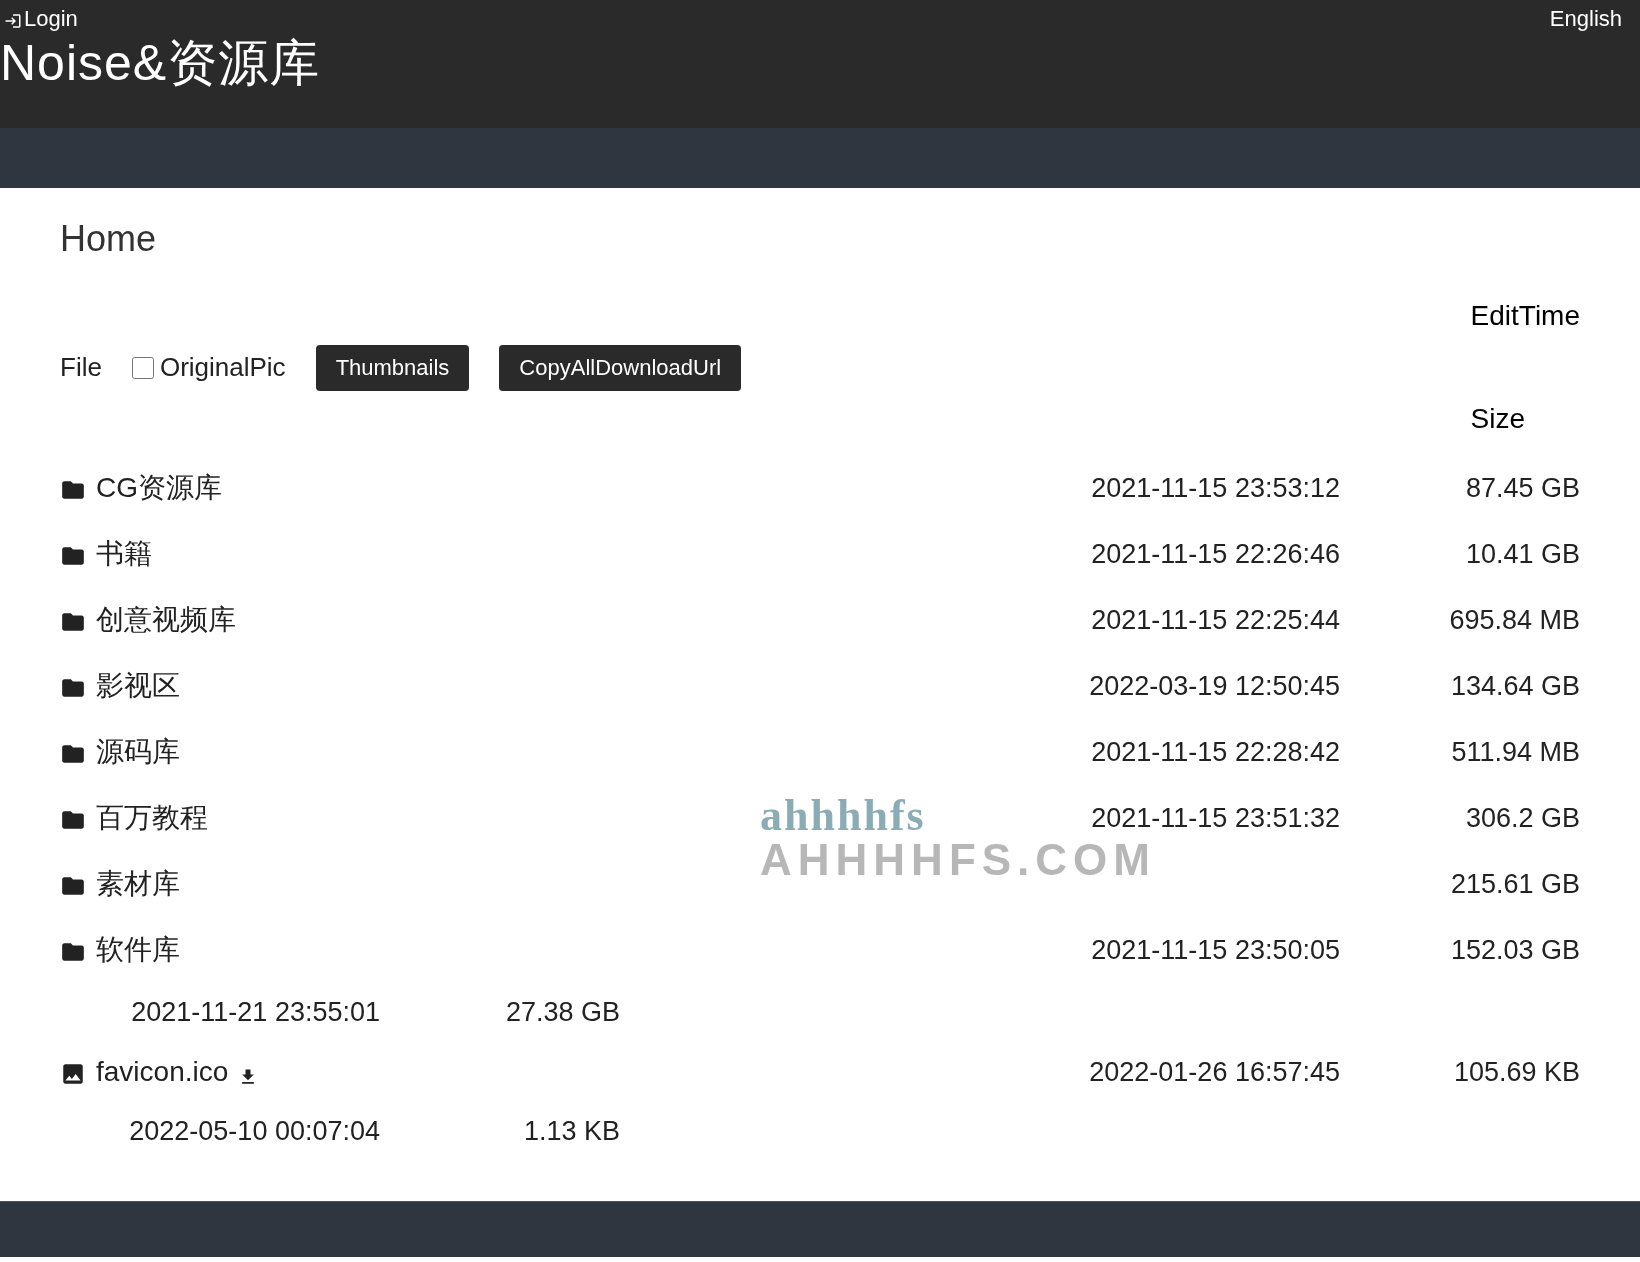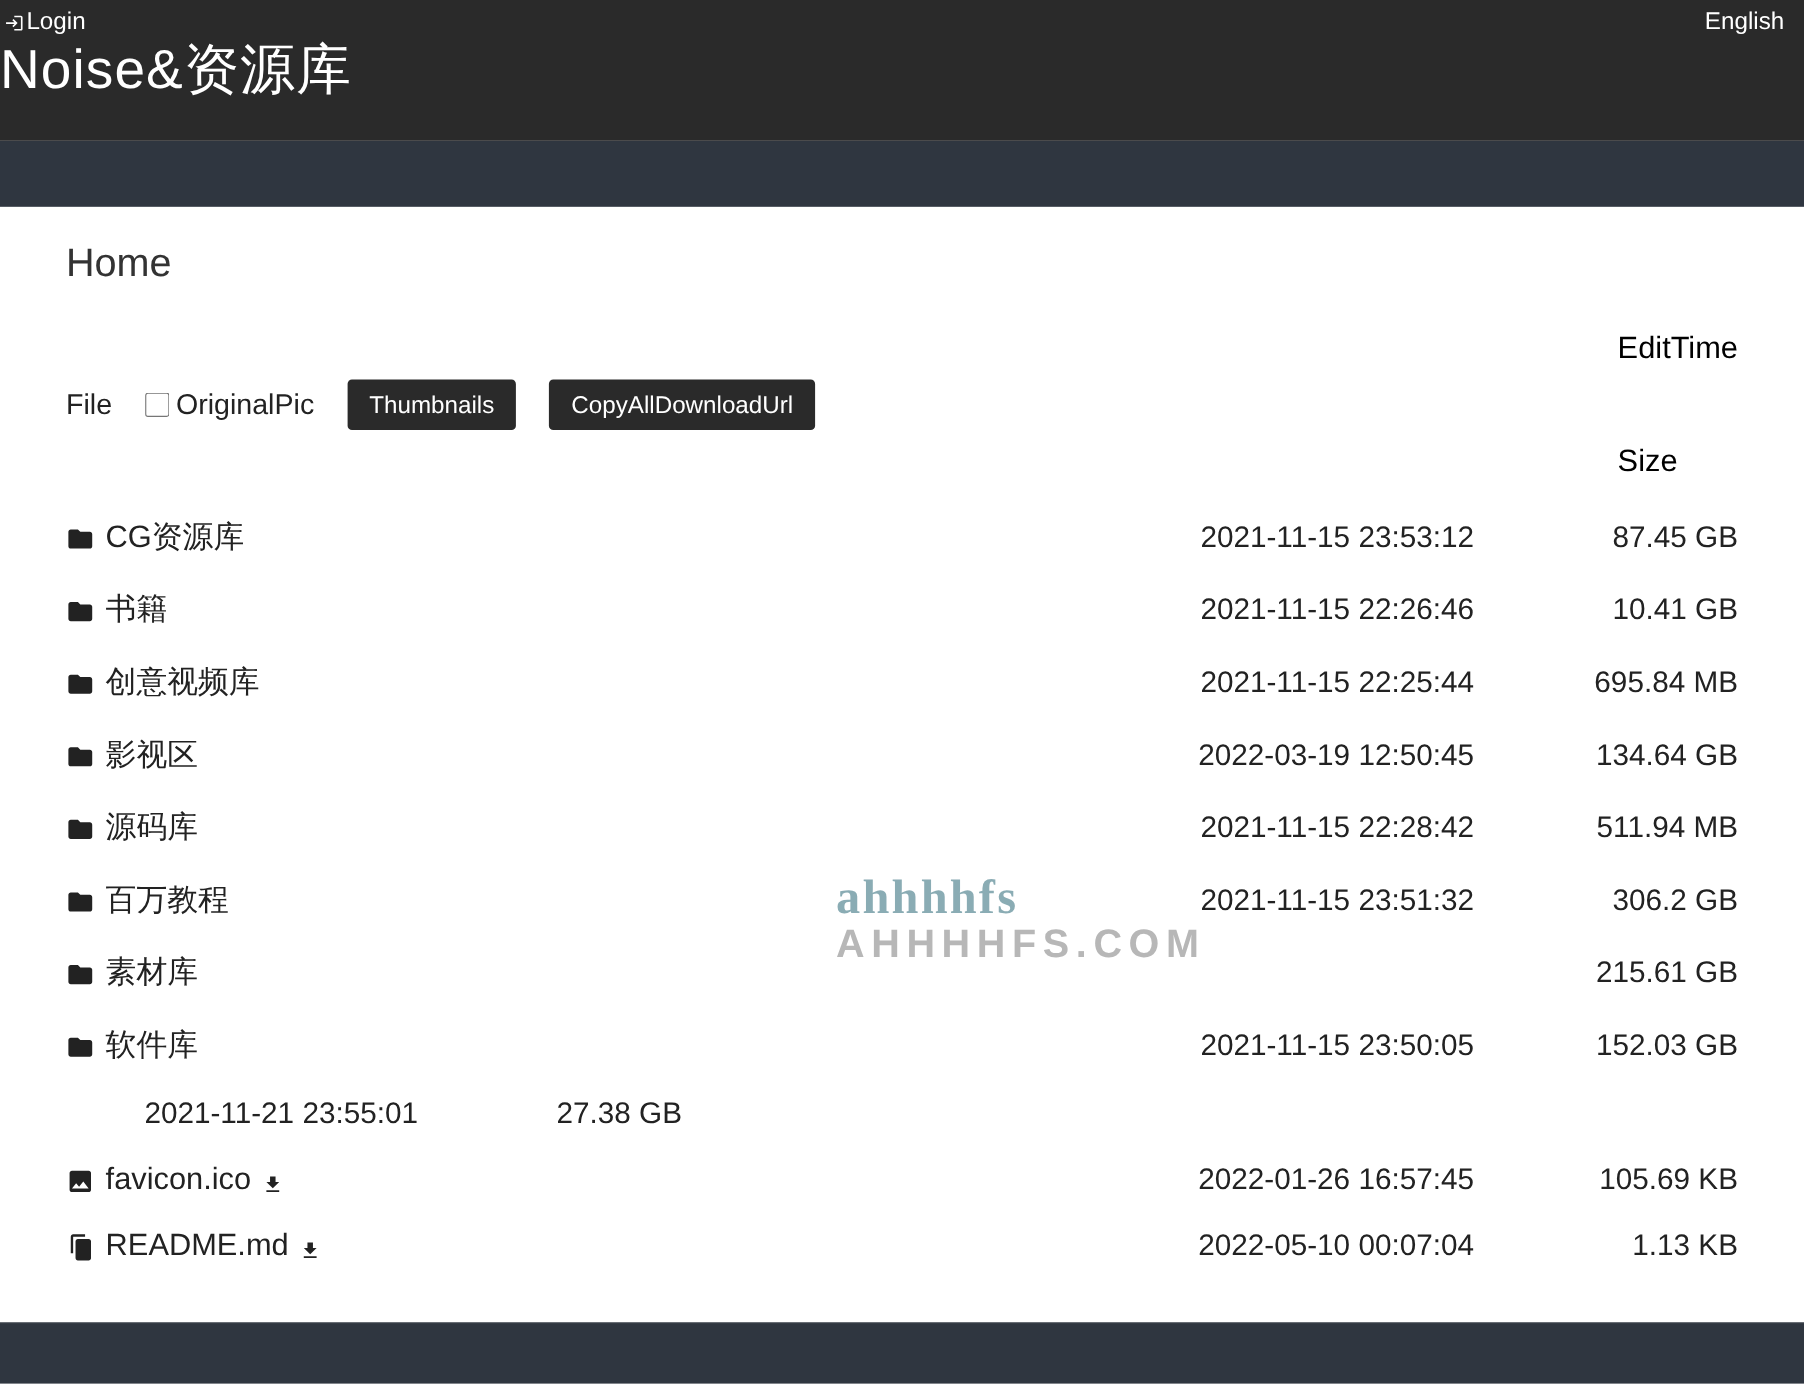--- a/index.html
+++ b/index.html
@@ -146,21 +146,21 @@
   font-family: Georgia, serif;
   color: #1a6b7a;
   font-size: 44px;
   letter-spacing: 2px;
   display: block;
   margin-bottom: -6px;
 }
 .watermark-top .a1 { color: #5a8a95; }
 .watermark-sub {
   color: #999;
-  font-size: 36px;
+  font-size: 44px;
   letter-spacing: 6px;
 }
 </style>
 </head>
 <body>
 
 <div class="header">
   <div class="login-link">
     <span class="login-icon">
       <svg viewBox="0 0 24 24" fill="#fff">
@@ -283,29 +283,20 @@
             </svg></span>
           <span>favicon.ico</span>
           <span class="icon-download"><svg viewBox="0 0 24 24" fill="#222">
               <path d="M19 9h-4V3H9v6H5l7 7 7-7zM5 18v2h14v-2H5z"></path>
             </svg></span>
         </div>
         <div class="time-cell">2022-01-26 16:57:45</div>
         <div class="size-cell">105.69 KB</div>
       </div>
       <div class="file-row">
-        <div class="file-name-cell">
-          <span class="icon-doc"><svg viewBox="0 0 24 24" fill="#222">
-              <path d="M16 1H6C4.9 1 4 1.9 4 3v14h2V3h10V1zm3 4H10C8.9 5 8 5.9 8 7v14c0 1.1.9 2 2 2h9c1.1 0 2-.9 2-2V7c0-1.1-.9-2-2-2z"></path>
-            </svg></span>
-          <span>README.md</span>
-          <span class="icon-download"><svg viewBox="0 0 24 24" fill="#222">
-              <path d="M19 9h-4V3H9v6H5l7 7 7-7zM5 18v2h14v-2H5z"></path>
-            </svg></span>
-        </div>
         <div class="time-cell">2022-05-10 00:07:04</div>
         <div class="size-cell">1.13 KB</div>
       </div>
     </div>
 </div>
 
 <div class="footer"></div>
 
 <div class="watermark">
   <span class="watermark-top"><span class="a1">ahhhhfs</span></span>

